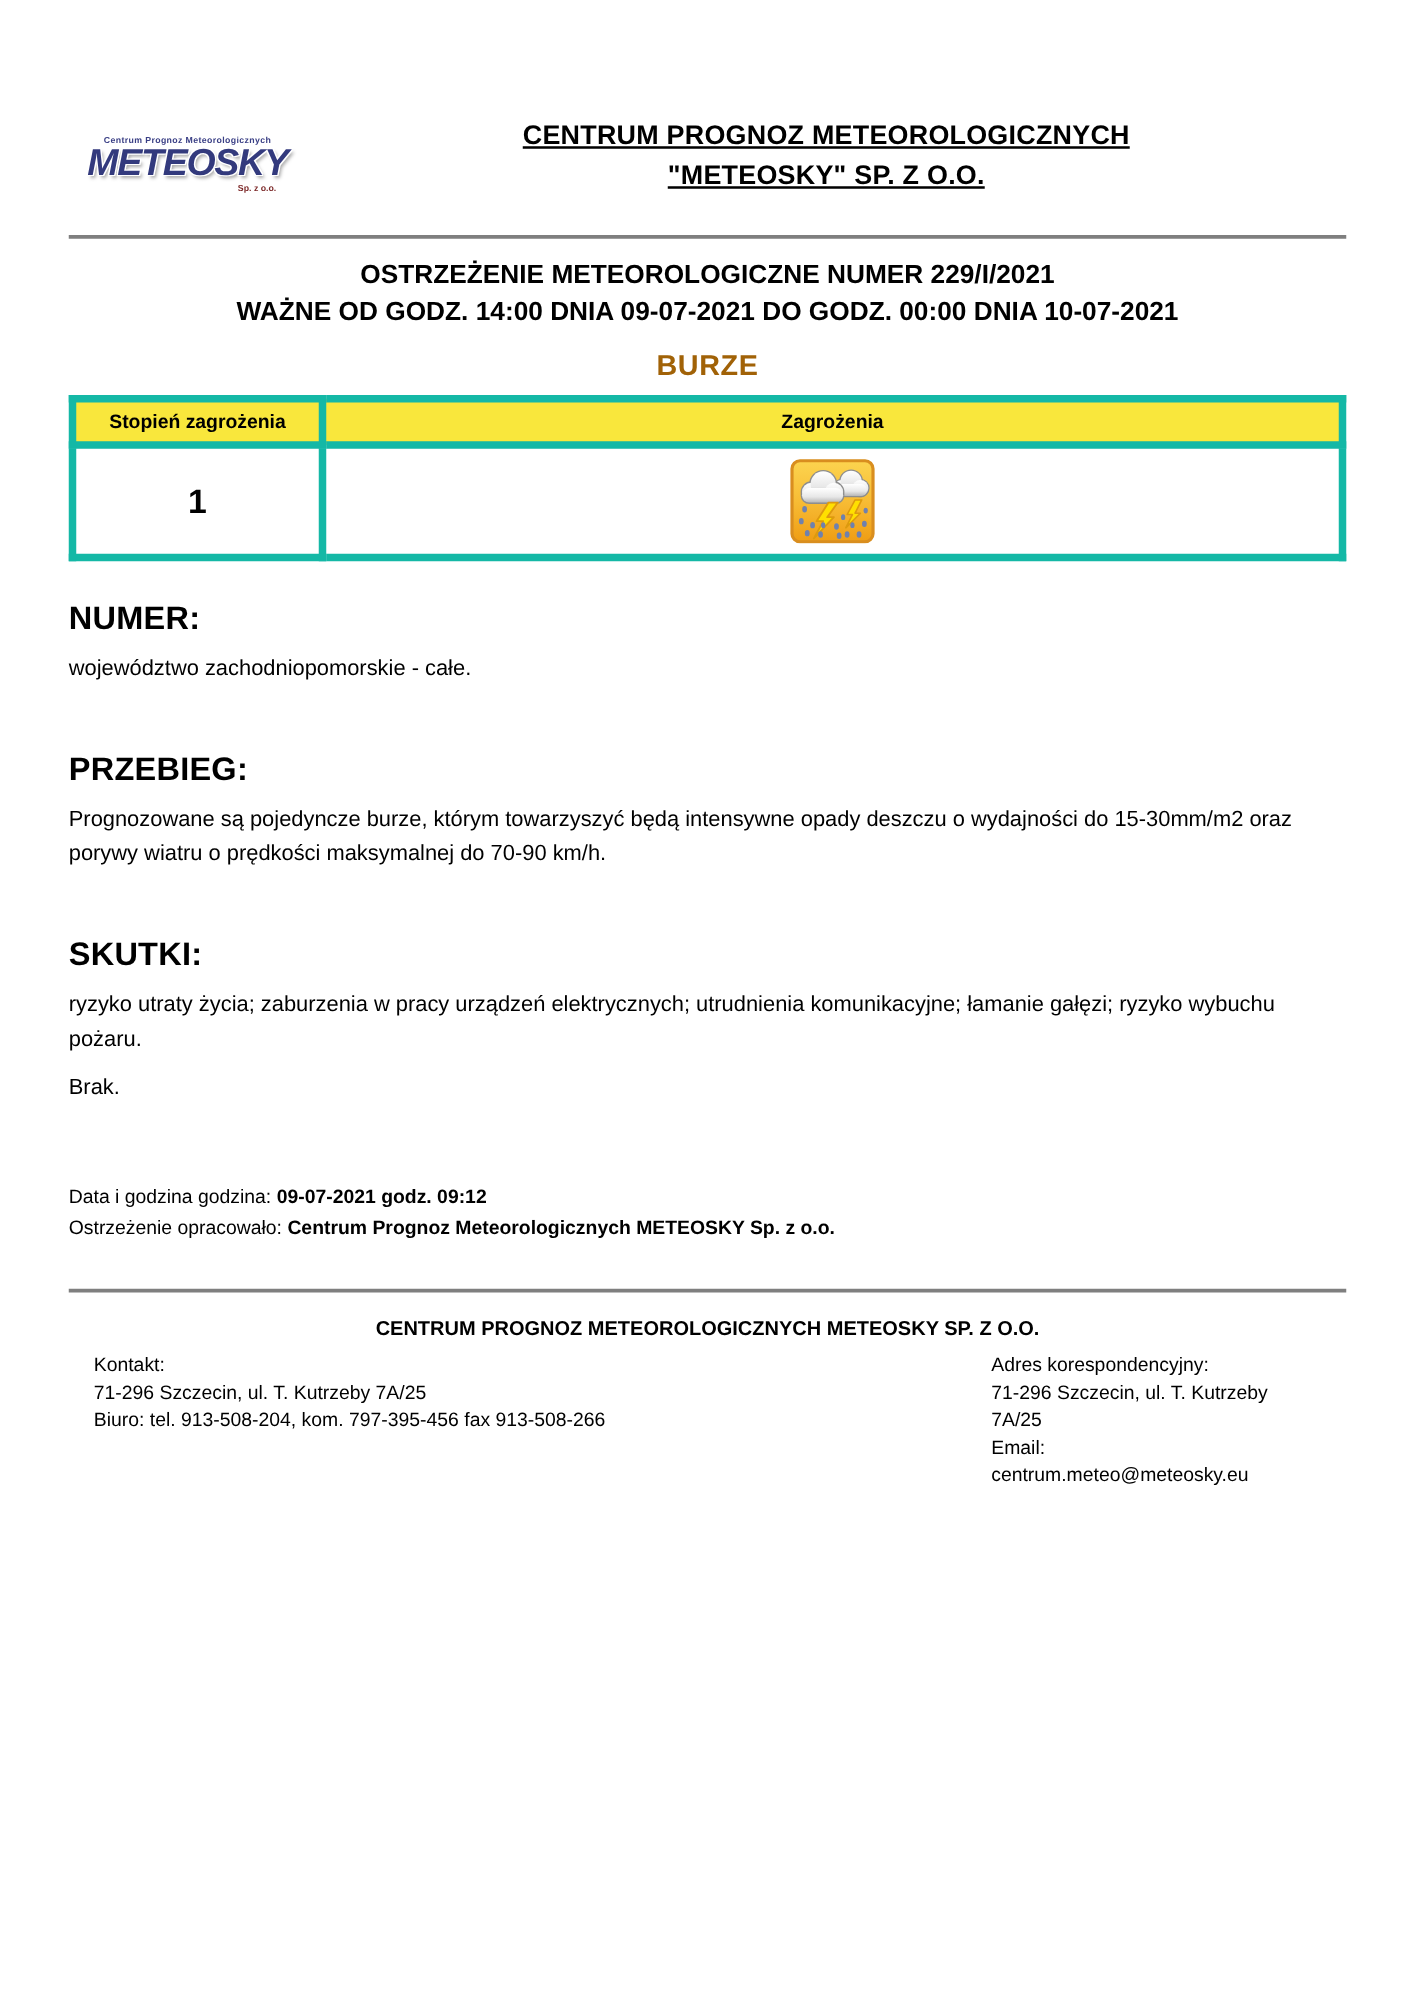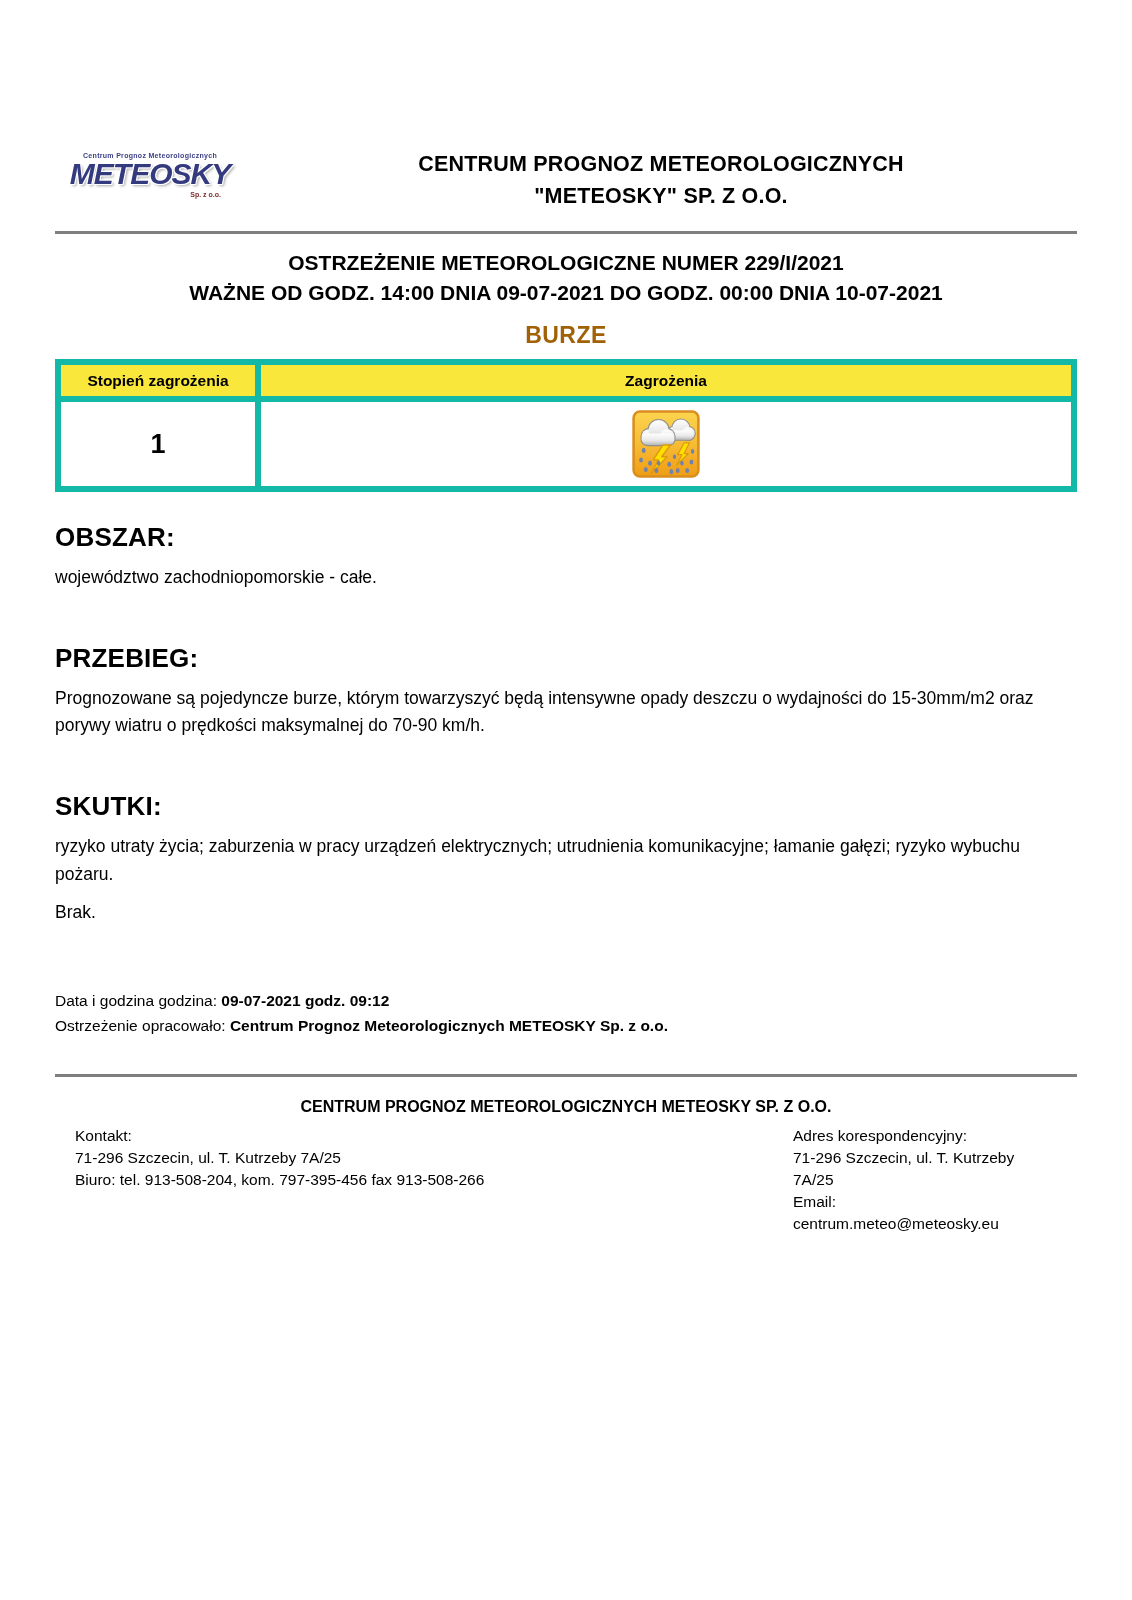--- a/index.html
+++ b/index.html
@@ -8,21 +8,21 @@
     width: 1132px;
     height: 1600px;
     background: #ffffff;
     font-family: "Liberation Sans", "DejaVu Sans", sans-serif;
     color: #000000;
     overflow: hidden;
   }
   .content { padding: 0 55px; }
 
   
-  .header-row { display: flex; align-items: center; padding-top: 119px; }
+  .header-row { display: flex; align-items: flex-start; padding-top: 76px; text-decoration: underline; }
   .logo { position: relative; width: 190px; height: 106px; flex: 0 0 190px; }
   .globe {
     position: absolute; left: 34px; top: 2px; width: 102px; height: 102px;
     border-radius: 50%;
     background:
       radial-gradient(circle at 62% 72%, rgba(27,39,74,.85) 0 18%, rgba(27,39,74,0) 40%),
       radial-gradient(circle at 30% 22%, #f4f8fd 0%, #cfdcee 28%, #8fa9cc 52%, #4d6globe590 72%, #24314f 100%),
       radial-gradient(circle at 35% 28%, #eef3fa 0%, #b7c8e0 35%, #6d88ae 62%, #2c3c5f 88%, #18233c 100%);
   }
   .logo-tagline {
@@ -191,21 +191,21 @@
                     <ellipse cx="40" cy="44" rx="1.6" ry="2.2"></ellipse>
                 </g>
               </svg>
             </div>
           </td>
         </tr>
       </tbody>
     </table>
 
     <div>
-      <div class="section-heading first">OBSZAR:</div>
+      <div class="section-heading first">NUMER:</div>
       <div class="section-body">województwo zachodniopomorskie - całe.</div>
     </div>
 
     <div>
       <div class="section-heading">PRZEBIEG:</div>
       <div class="section-body">Prognozowane są pojedyncze burze, którym towarzyszyć będą intensywne opady deszczu o wydajności do 15-30mm/m2 oraz porywy wiatru o prędkości maksymalnej do 70-90 km/h.</div>
     </div>
 
     <div>
       <div class="section-heading">SKUTKI:</div>

